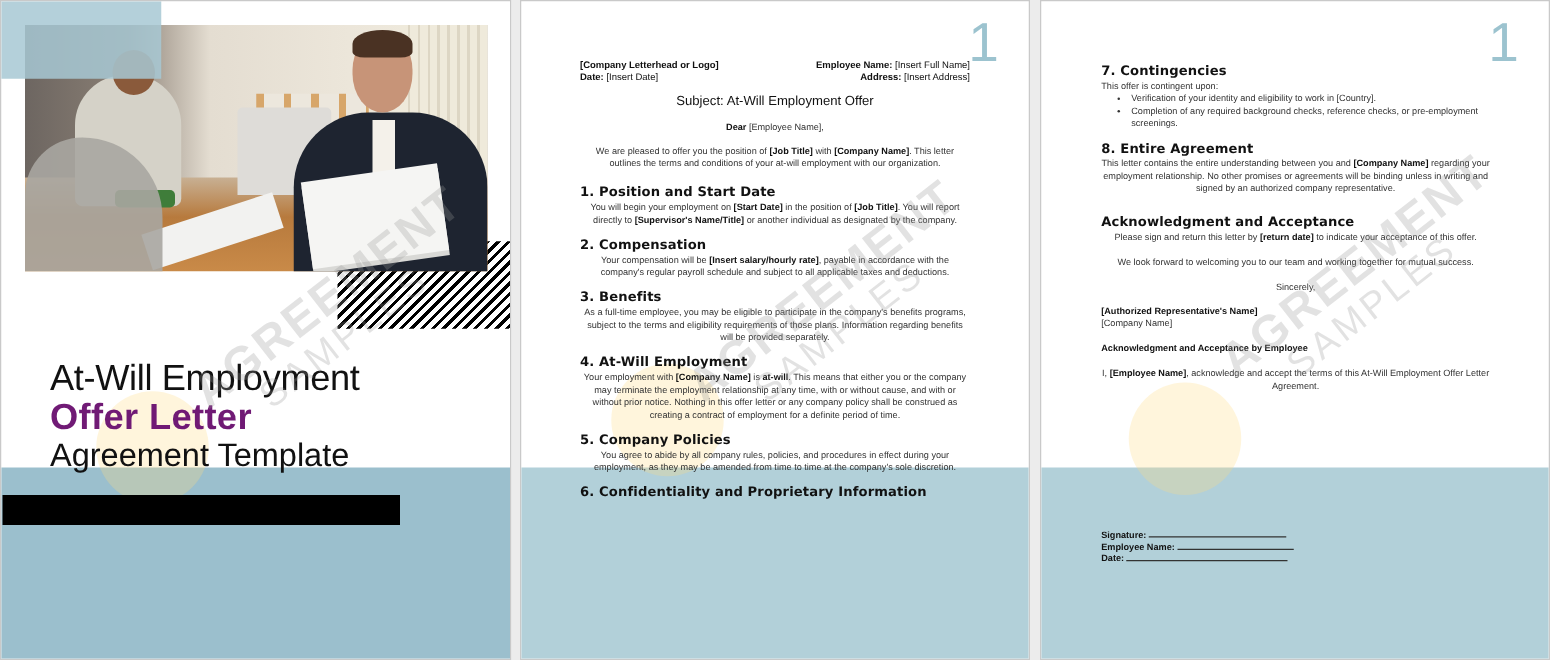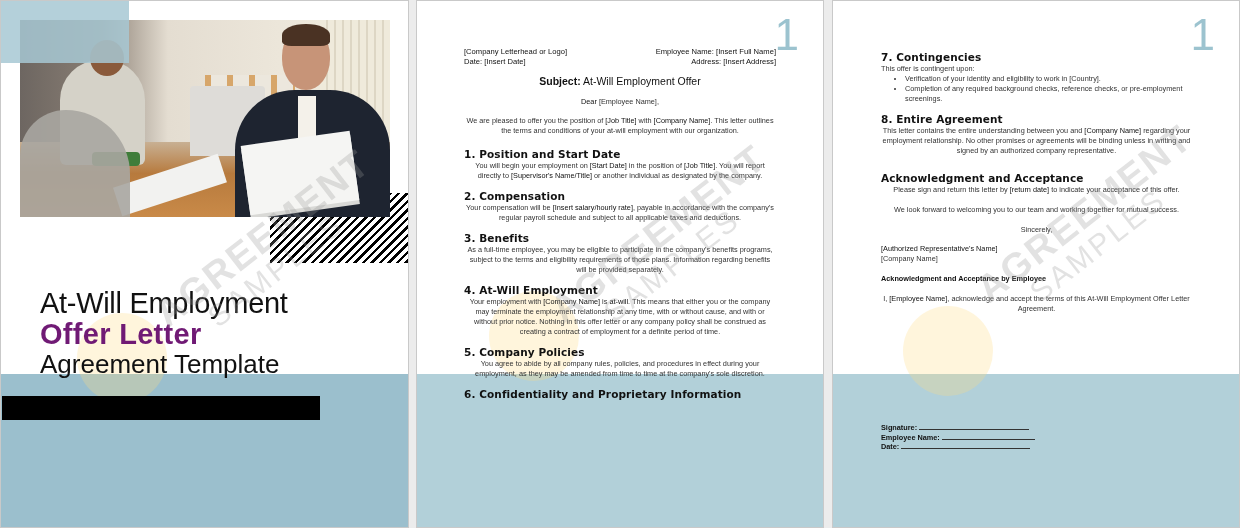--- a/index.html
+++ b/index.html
@@ -54,21 +54,21 @@
   .wm .small { font-size: 30px; font-weight: 400; letter-spacing: 3px; display:block; margin-left: 40px; }
   .wm-logo { position: absolute; z-index: 1; width: 90px; height: 90px; border-radius: 50%; background: rgba(255,220,130,0.28); }
 
   .pagenum { position: absolute; right: 24px; top: 12px; font-size: 44px; color: #9cc3cf; line-height: 1; z-index: 4; }
 
   
   .content { position: absolute; left: 47px; right: 47px; top: 46px; z-index: 4; font-size: 7.3px; line-height: 10px; color: #333; }
   #page3 .content { left: 48px; top: 48px; }
   .hdr-row { display: flex; justify-content: space-between; font-size: 7.6px; line-height: 10px; color: #111; }
   .hdr-row .right { text-align: right; }
-  .b { font-weight: normal; color: #111; }
+  .b { font-weight: bold; color: #111; }
   .subject { text-align: center; font-size: 10.5px; margin: 9px 0 11px; color: #111; }
   .para { margin-bottom: 9px; text-align: center; }
   .h { font-family: "DejaVu Sans", sans-serif; font-weight: bold; font-size: 10.5px; color: #111; line-height: 12px; margin-top: 2px; letter-spacing: 0.1px; }
   .h + .para { margin-top: 1px; }
   ul.bullets { margin: 0 0 9px 24px; }
   ul.bullets li { margin-bottom: 0; }
   .h-ack { margin-top: 10px; }
   .small-h { font-weight: bold; color: #111; margin-bottom: 10px; }
   .sig-block { position: absolute; left: 48px; top: 422px; z-index: 4; font-size: 7.3px; line-height: 9.5px; color: #111; font-weight: bold; }
   .sig-block .line { display: inline-block; border-bottom: 1px solid #333; height: 7px; vertical-align: baseline; }
@@ -115,21 +115,21 @@
   <div class="wm-logo" style="left:72px; top:290px;"></div>
   <div class="content">
     <div class="hdr-row">
       <span class="b">[Company Letterhead or Logo]</span>
       <span class="right"><span class="b">Employee Name:</span><span> [Insert Full Name]</span></span>
     </div>
     <div class="hdr-row">
       <span><span class="b">Date:</span><span> [Insert Date]</span></span>
       <span class="right"><span class="b">Address:</span><span> [Insert Address]</span></span>
     </div>
-    <div class="subject"><span style="font-weight:bold;">Subject:</span><span> At-Will Employment Offer</span></div>
+    <div class="subject"><span style="font-weight:normal;">Subject:</span><span> At-Will Employment Offer</span></div>
     <div class="para"><span class="b">Dear</span><span> [Employee Name],</span></div>
     <div class="para" style="margin-bottom:12px;">
       <span>We are pleased to offer you the position of </span><span class="b">[Job Title]</span><span> with </span><span class="b">[Company Name]</span><span>. This letter outlines the terms and conditions of your at-will employment with our organization.</span>
     </div>
 
     <div class="h">1. Position and Start Date</div>
     <div class="para">
       <span>You will begin your employment on </span><span class="b">[Start Date]</span><span> in the position of </span><span class="b">[Job Title]</span><span>. You will report directly to </span><span class="b">[Supervisor's Name/Title]</span><span> or another individual as designated by the company.</span>
     </div>
 

